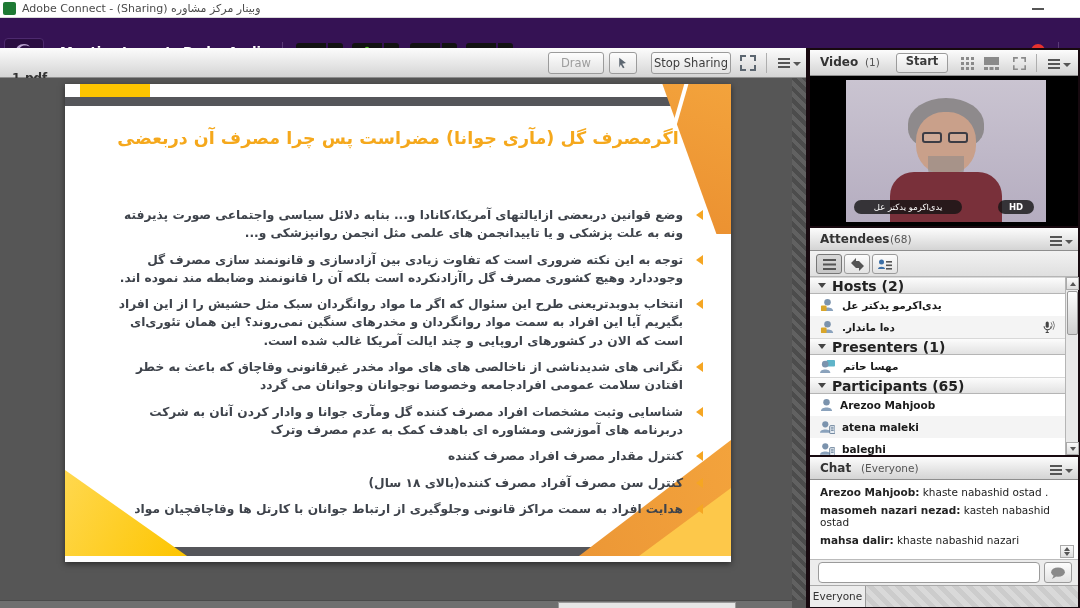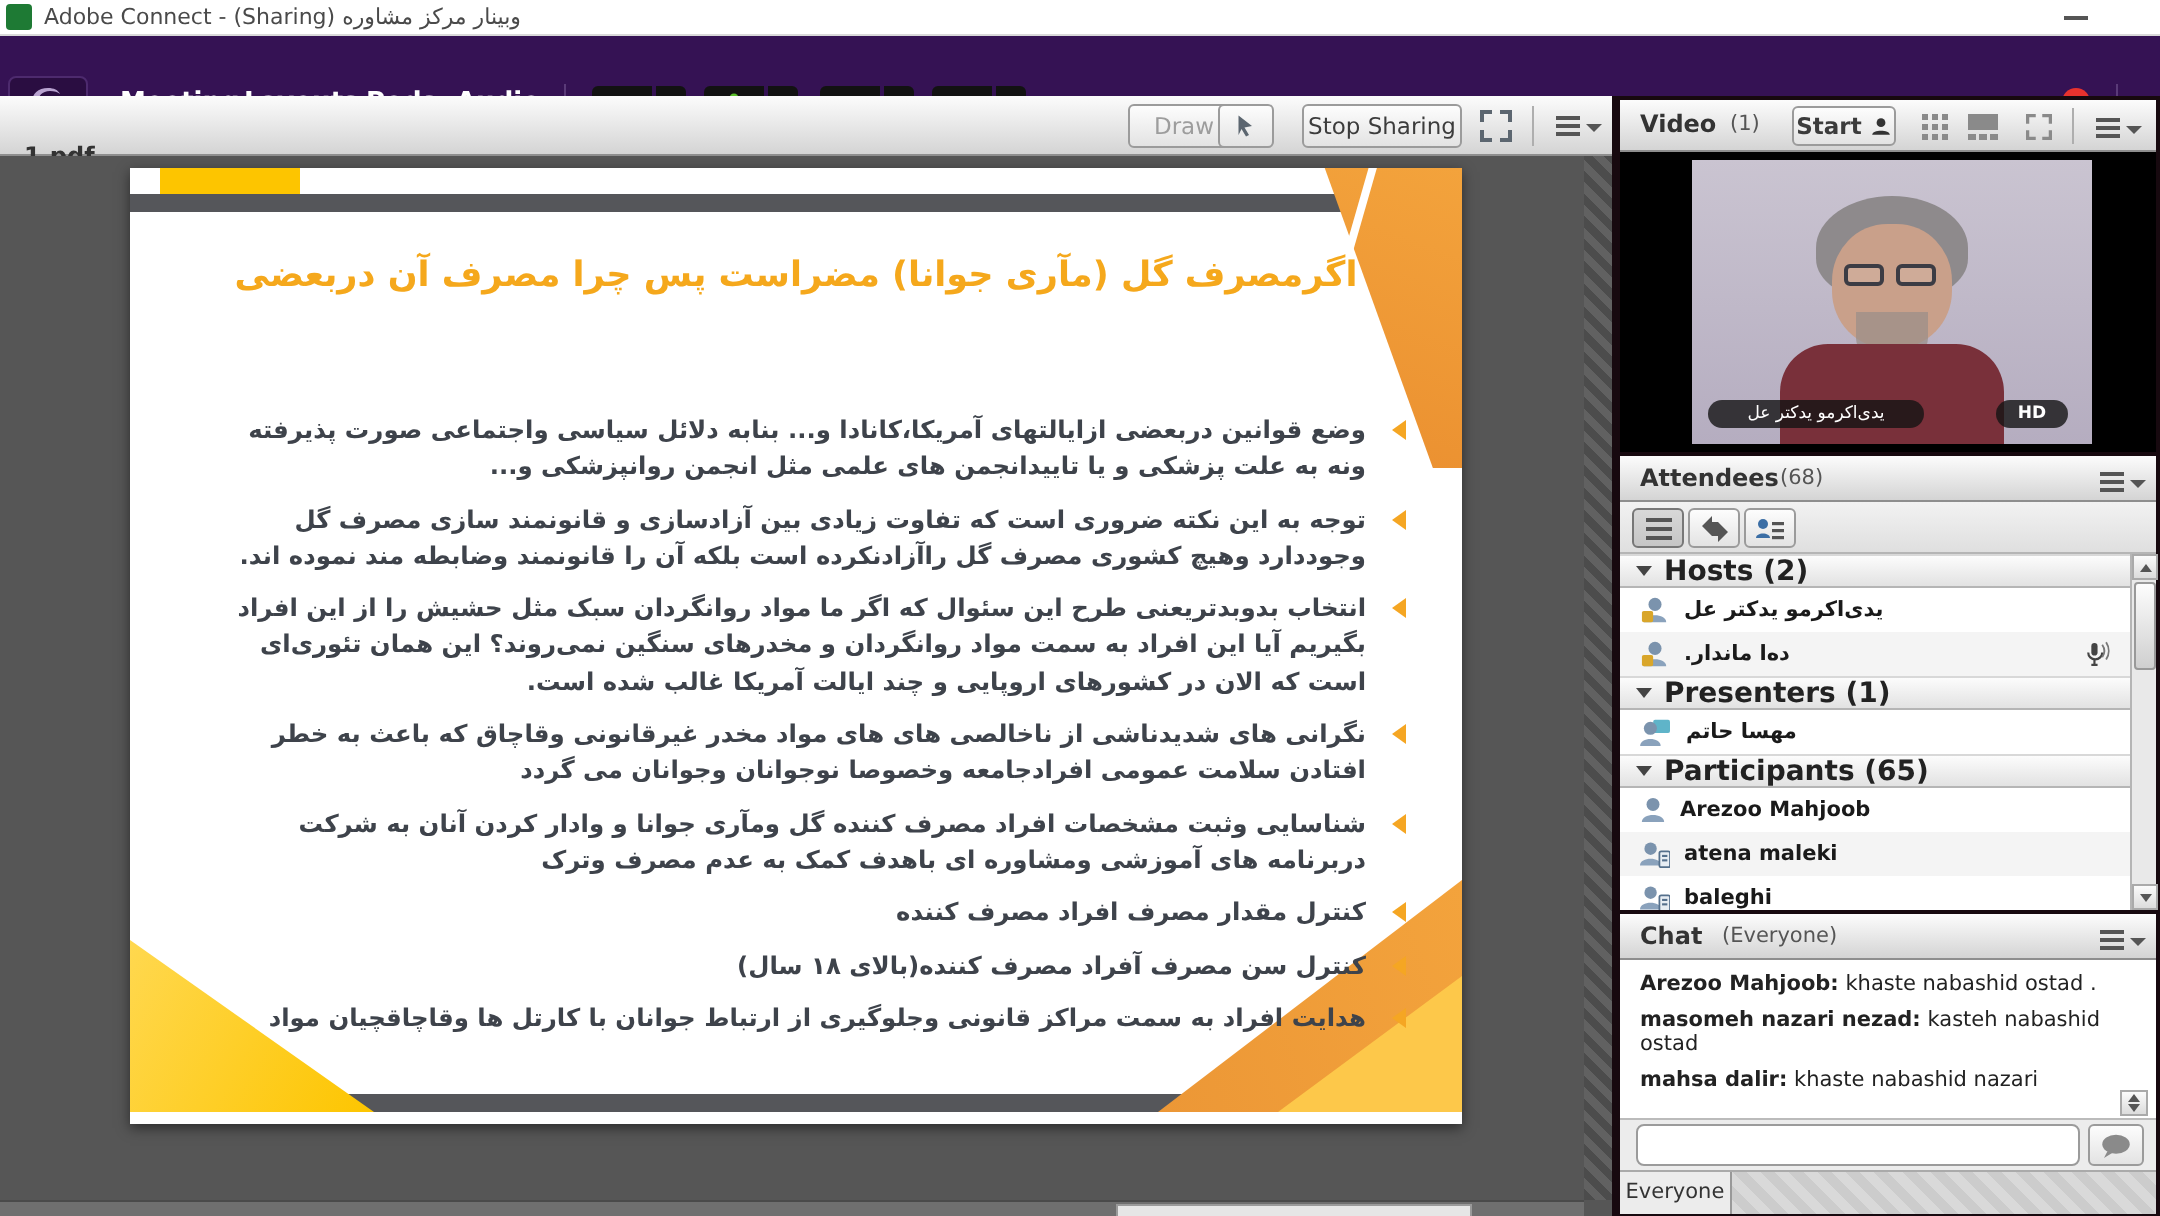--- a/index.html
+++ b/index.html
@@ -24,21 +24,21 @@
   .caret-down { width:0; height:0; border-left:4px solid transparent; border-right:4px solid transparent; border-top:4px solid #cfcfcf; }
   .rec-dot { left:1031px; top:26px; width:14px; height:14px; border-radius:50%; background:#e8322e; }
   .mb-sep2 { left:1058px; }
 
   
   .share-pod { left:0; top:48px; width:806px; height:560px; background:#565656; }
   .pod-h { background:linear-gradient(#fcfcfc,#d4d4d4); border-bottom:1px solid #8e8e8e; }
   .share-h { left:0; top:0; width:806px; height:30px; }
   .share-title { left:12px; top:8px; font-size:12px; color:#333; font-weight:bold;margin-top:15px; }
   .btn { background:linear-gradient(#fdfdfd,#e3e3e3); border:1px solid #9b9b9b; border-radius:3px; color:#3c3c3c; font-size:11.5px; text-align:center; }
-  .btn.disabled { color:#9d9d9d;margin-left:16px; }
+  .btn.disabled { color:#9d9d9d; }
   .hdr-sep { top:5px; width:1px; height:20px; background:#aeaeae; }
   .menu-lines { width:12px; height:2px; background:#555; box-shadow:0 4px 0 #555,0 8px 0 #555; }
   .pod-menu { display:flex; align-items:flex-start; gap:3px; }
   .pod-menu .caret-down { border-top-color:#555; margin-top:4px; }
 
   .share-content { left:0; top:30px; width:792px; height:522px; background:#565656; overflow:hidden; }
   .share-hatch { left:792px; top:30px; width:14px; height:522px;
     background:repeating-linear-gradient(45deg,#4c4c4c 0 4px,#616161 4px 8px); }
 
   
@@ -69,21 +69,21 @@
 
   
   .sidebar { left:806px; top:48px; width:274px; height:560px; background:#17090f; }
   .pod { position:absolute; left:4px; width:268px; background:#fff; }
 
   
   .video-pod { top:2px; height:176px; background:#000; }
   .video-h { left:0; top:0; width:268px; height:26px; }
   .pod-title { font-size:12px; font-weight:bold; color:#333; }
   .pod-count { font-size:10.5px; color:#555; margin-left:5px; }
-  .start-btn { left:86px; top:3px; width:52px; height:20px; display:flex; align-items:center; justify-content:center; gap:4px; font-weight:bold; }
+  .start-btn { left:86px; top:3px; width:52px; height:20px; display:flex; align-items:center; justify-content:center; gap:4px; font-weight:bold;flex-direction:column; }
   .vh-ico { top:5px; width:22px; height:16px; display:flex; align-items:center; justify-content:center; }
   .video-area { left:0; top:26px; width:268px; height:150px; background:#000; }
   .video-frame { left:36px; top:4px; width:200px; height:142px; background:linear-gradient(#cac4d1,#b5adc0); overflow:hidden; }
   .v-hair { left:62px; top:18px; width:76px; height:52px; border-radius:50% 50% 40% 40%; background:#8e8a8c; }
   .v-face { left:70px; top:32px; width:60px; height:62px; border-radius:46%; background:#c9a08a; }
   .v-glass { left:76px; top:52px; width:20px; height:11px; border:2px solid #3c3c44; border-radius:3px; background:rgba(255,255,255,.12); }
   .v-glass2 { left:102px; }
   .v-beard { left:82px; top:76px; width:36px; height:24px; border-radius:0 0 45% 45%; background:#9b8f88; opacity:.75; }
   .v-body { left:44px; top:92px; width:112px; height:50px; border-radius:24px 24px 0 0; background:#79303a; }
   .v-pill { background:rgba(20,20,20,.8); border-radius:8px; color:#fff; font-size:8.5px; line-height:14px; text-align:center; }

